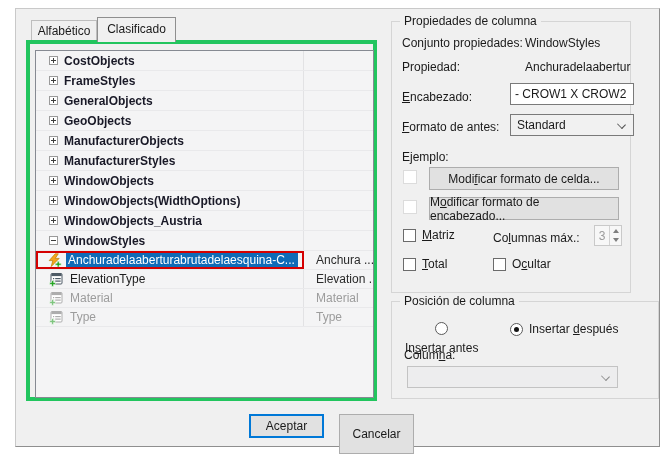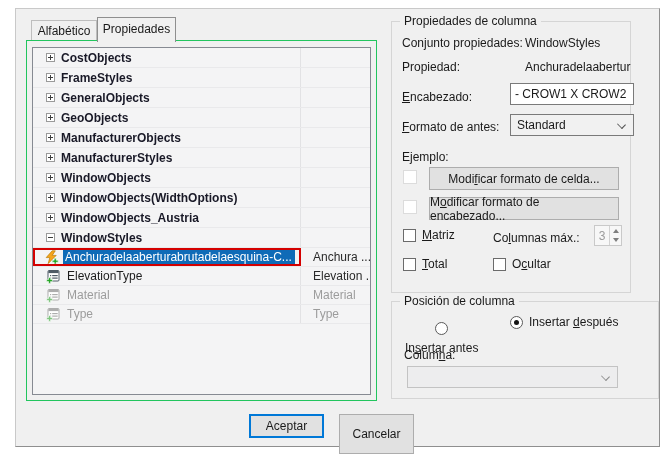--- a/index.html
+++ b/index.html
@@ -4,21 +4,21 @@
 <style>
   * { margin:0; padding:0; box-sizing:border-box; }
   html,body { width:663px; height:463px; background:#ffffff; font-family:"Liberation Sans", sans-serif; font-size:12px; color:#1a1a1a; }
   .dialog { position:absolute; left:15px; top:8px; width:645px; height:439px; background:#f0f0f0;
             border:1px solid; border-color:#c9c9c9 #8f8f8f #8f8f8f #c9c9c9; }
 
   
   .tab { position:absolute; text-align:center; line-height:20px; cursor:default; }
   .tab.inactive { left:15px; top:11px; width:66px; height:25px; background:#efefef; border:1px solid #bdbdbd; border-bottom:none; z-index:1; }
   .tab.active { left:81px; top:8px; width:79px; height:25px; background:#f0f0f0; border:1px solid #8f8f8f; border-bottom:none; z-index:3; line-height:23px; }
-  .tabpage { position:absolute; left:10px; top:31px; width:351px; height:361px; background:#f0f0f0; border:1px solid #22c55e; z-index:2;padding-left:44px; }
+  .tabpage { position:absolute; left:10px; top:31px; width:351px; height:361px; background:#f0f0f0; border:4px solid #22c55e; z-index:2;padding-left:44px; }
 
   
   .tree { position:absolute; left:5px; top:6px; width:339px; height:348px; background:#f4f4f5; border:1px solid #868a92; display:flex; flex-direction:column; overflow:hidden; }
   .trow { display:flex; height:20px; flex:0 0 20px; border-bottom:1px solid #e9e9eb; background:#f4f4f5; }
   .trow.child { height:19px; flex:0 0 19px; }
   .c1 { width:268px; display:flex; align-items:center; padding-left:13px; gap:6px; border-right:1px solid #e2e2e4; overflow:hidden; white-space:nowrap; }
   .c2 { flex:1; display:flex; align-items:center; padding-left:12px; color:#2a2a2a; overflow:hidden; white-space:nowrap; }
   .c2.dim { color:#9c9c9c; }
   .catlabel { font-weight:bold; color:#191927; }
   .childlabel { color:#1d1d1d; }
@@ -62,21 +62,21 @@
   .spin-up, .spin-down { flex:1; display:flex; align-items:center; justify-content:center; }
   .spin-up::after { content:""; border-left:3px solid transparent; border-right:3px solid transparent; border-bottom:4px solid #7e7e7e; }
   .spin-down::after { content:""; border-left:3px solid transparent; border-right:3px solid transparent; border-top:4px solid #7e7e7e; }
 </style>
 </head>
 <body>
 
 <div class="dialog">
 
   <div class="tab inactive">Alfabético</div>
-  <div class="tab active">Propiedades</div>
+  <div class="tab active">Clasificado</div>
 
   <div class="tabpage">
     <div class="tree">
 
       <div class="trow">
         <div class="c1">
             <span class="expander plus"></span>
             <span class="catlabel">CostObjects</span>
           </div>
           <div class="c2"></div>
@@ -261,21 +261,21 @@
     </div>
   </div>
 
   <div class="groupbox group2">
     <span class="gb-title">Posición de columna</span>
 
     <div class="radiorow" style="left:13px;top:20px;flex-direction:column;">
       <span class="rcircle"></span>
       <span><span>In</span><span class="u">s</span><span>ertar antes</span></span>
     </div>
-    <div class="radiorow" style="left:118px;top:13px;justify-content:flex-end;">
+    <div class="radiorow" style="left:118px;top:20px;justify-content:flex-end;">
       <span class="rcircle on"></span>
       <span><span>Insertar </span><span class="u">d</span><span>espués</span></span>
     </div>
 
     <span class="abs" style="left:12px;top:46px;text-align:center;"><span>Colum</span><span class="u">n</span><span>a:</span></span>
     <div class="combo disabled" style="left:15px;top:64px;width:211px;height:22px;">
       <span class="chev"></span>
     </div>
   </div>
 

